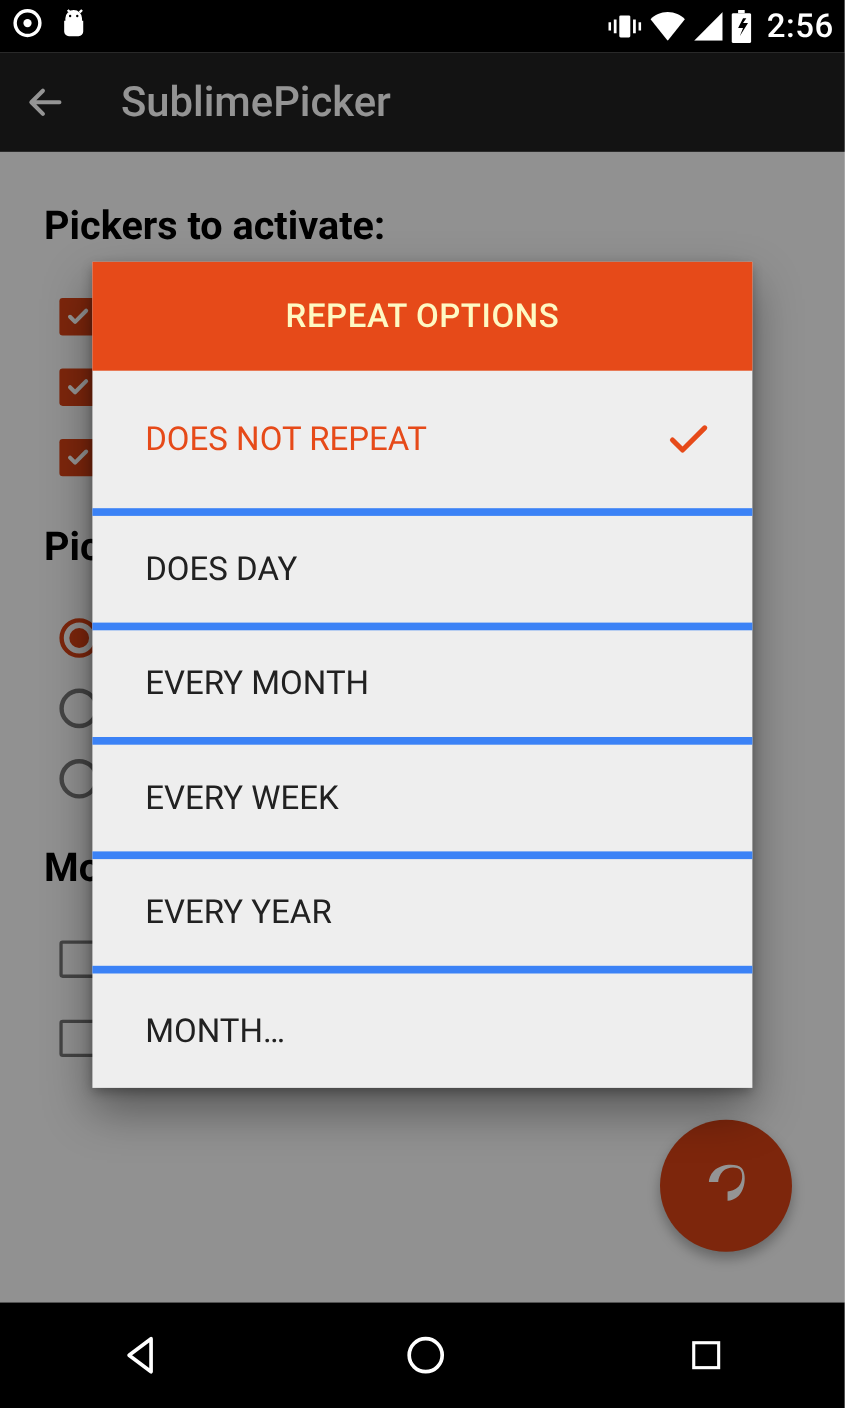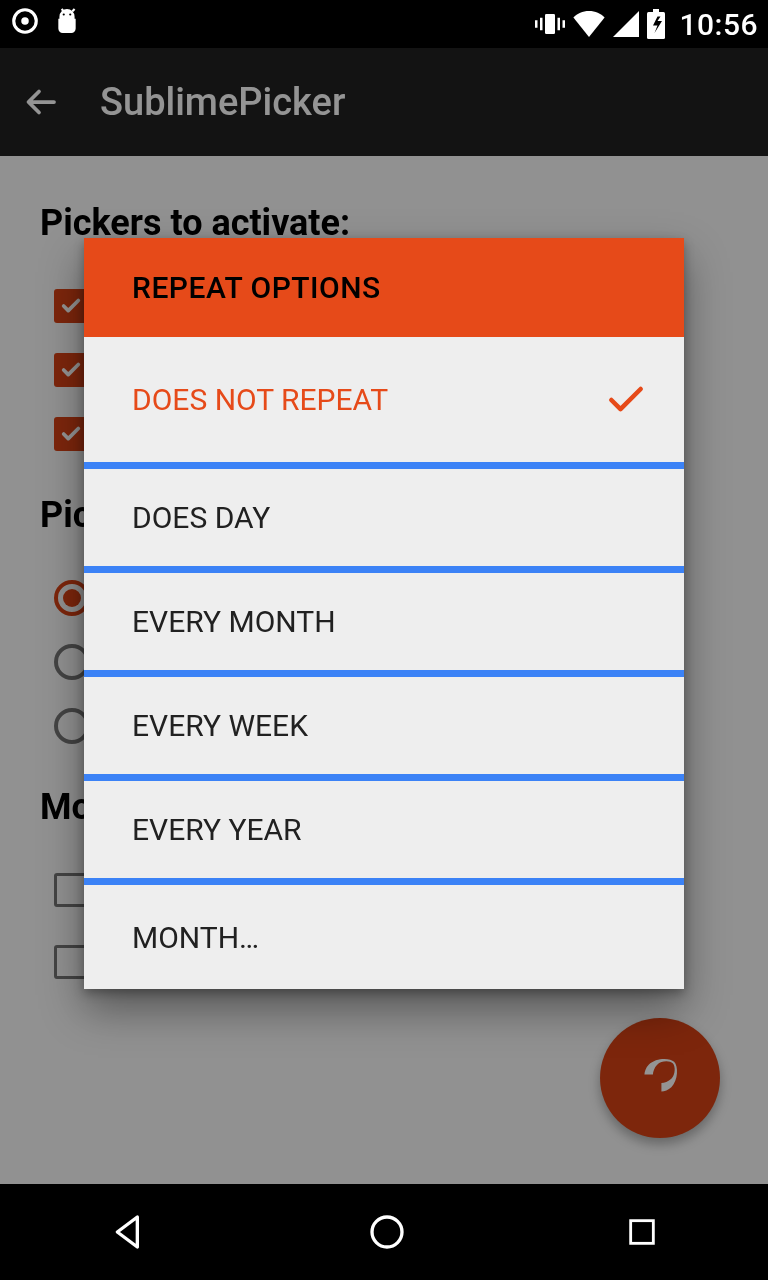--- a/index.html
+++ b/index.html
@@ -17,26 +17,26 @@
     font-size: 28px;
     font-weight: 500;
   }
   .status-left { display: flex; align-items: center; gap: 14px; }
   .status-right { margin-left: auto; display: flex; align-items: center; gap: 8px; }
   .status-right svg { display:block; }
   .clock { font-size: 30px; letter-spacing: 0.5px; margin-left: 6px;}
 
   
   .app-bar {
-    height: 108px;
+    height: 90px;
     background: #212121;
     display: flex;
     align-items: center;
     padding: 0 24px;
-    gap: 40px;
+    gap: 50px;
   }
   .app-bar .back-icon svg { display:block; }
   .app-title { color: #fff; font-size: 38px; font-weight: 500; }
 
   
   .page {
     padding: 46px 40px 0 40px;
     color: #000;
     font-size: 34px;
     position: relative;
@@ -89,25 +89,26 @@
   
   .dialog {
     position:absolute;
     left: 84px; width: 600px;
     top: 238px;
     background:#eeeeee;
     box-shadow: 0 20px 40px rgba(0,0,0,0.4), 0 4px 10px rgba(0,0,0,0.3);
   }
   .dialog-header {
     background:#e64a19;
-    color:#000000;
+    color:#fef9c3;
     padding: 32px 48px;
     font-size: 30px;
     font-weight:500;
     letter-spacing:0.5px;
+    text-align:center;
   }
   .option {
     display:flex; align-items:center;
     height: 104px;
     padding: 0 36px 0 48px;
     border-bottom: 7px solid #3b82f6;
     font-size: 30px;
     color:#212121;
     justify-content: space-between;
   }
@@ -155,21 +156,21 @@
           <path d="M0 20 20 0v20H0z"></path>
         </svg>
     </span>
     <span>
       <svg width="18" height="30" viewBox="0 0 12 20" fill="#fff">
         <rect x="0" y="2" width="12" height="18" rx="1"></rect>
           <rect x="4" y="0" width="4" height="2"></rect>
         <path d="M7 5 4 11h3l-2 5 5-8H7l2-3z" fill="#000"></path>
       </svg>
     </span>
-    <span class="clock">10:56</span>
+    <span class="clock">2:56</span>
   </div>
 </div>
 
 <div class="app-bar">
   <span class="back-icon">
     <svg width="36" height="36" viewBox="0 0 24 24" fill="none" stroke="#fff" stroke-width="2.5" stroke-linecap="round" stroke-linejoin="round">
       <path d="M20 12H4m6-7-7 7 7 7"></path>
     </svg>
   </span>
   <span class="app-title">SublimePicker</span>

